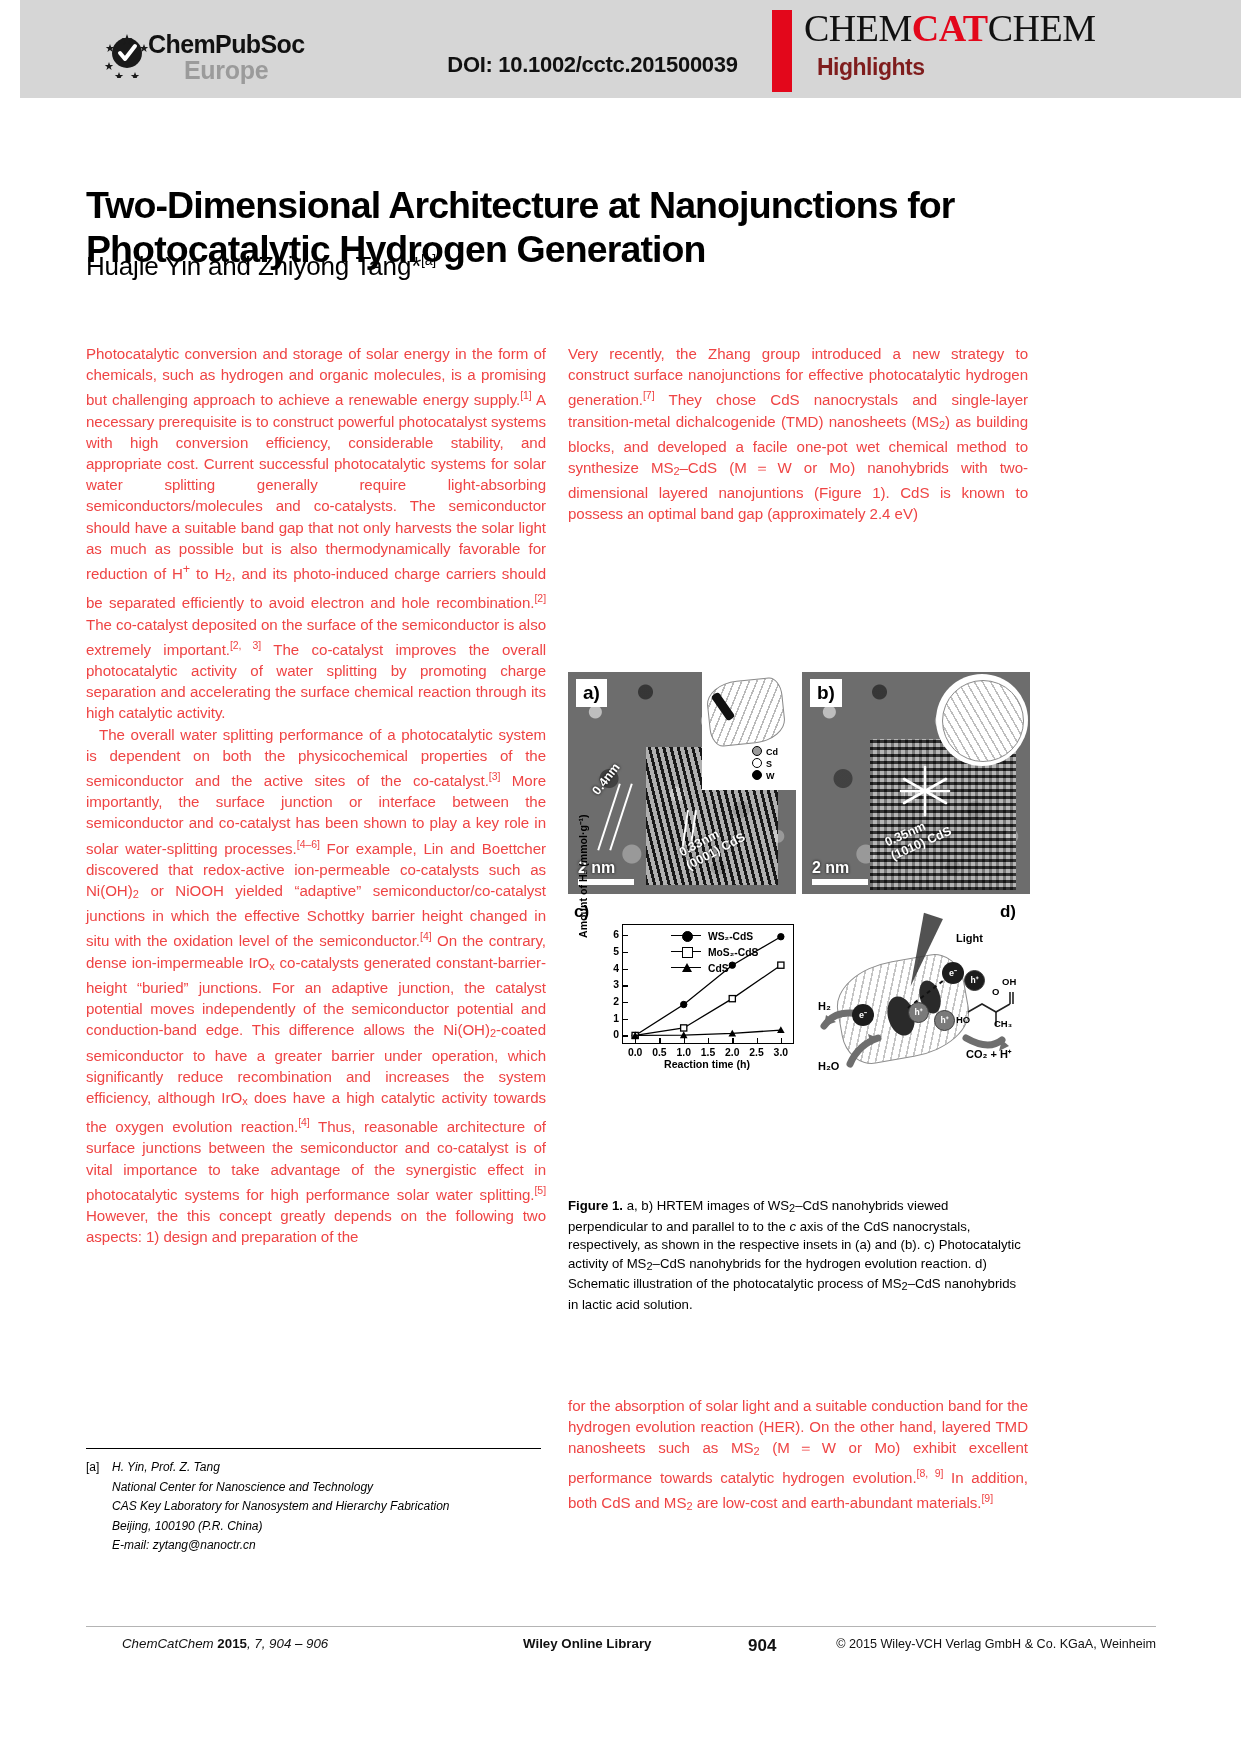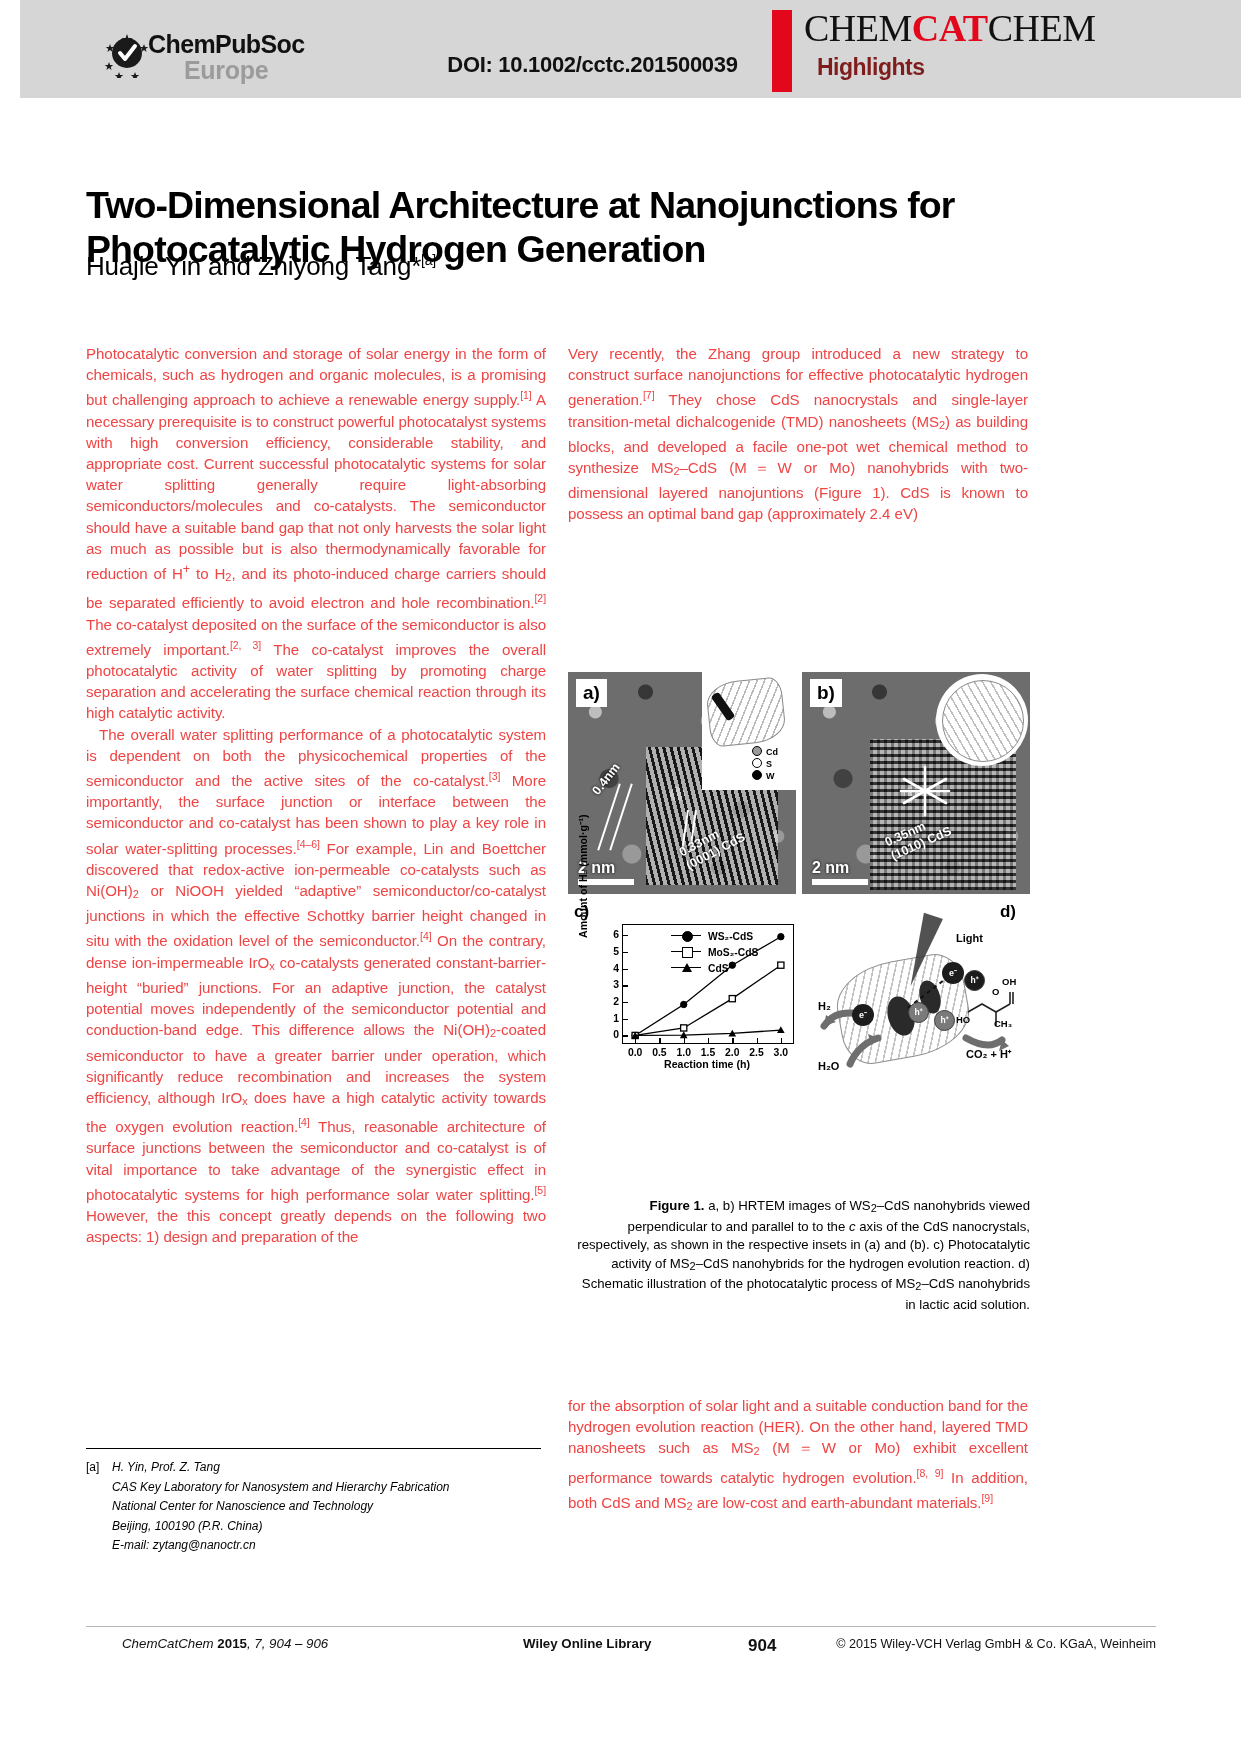--- a/index.html
+++ b/index.html
@@ -281,21 +281,21 @@
   .hbadge{
     position:absolute; width:19px; height:19px; border-radius:50%;
     background:#7a7a7a; color:#fff; font-size:8.5px; font-weight:bold;
     line-height:19px; text-align:center; border:1px solid #3a3a3a;
   }
   .molec{ position:absolute; font-size:9.5px; font-weight:bold; white-space:nowrap; }
 
   
   .caption{
     position:absolute; left:568px; top:1197px; width:462px;
-    font-size:13.2px; line-height:18.6px; text-align:right;
+    font-size:13.2px; line-height:18.6px; text-align:left;
   }
   .caption b{ font-weight:bold; }
   .caption i{ font-style:italic; }
 </style>
 </head>
 <body>
 
 <div class="header-band">
   <div class="logo-wrap">
     <svg class="logo-mark" viewBox="0 0 46 46">
@@ -330,22 +330,22 @@
 
 <div class="col col-left">
   <p><span>Photocatalytic conversion and storage of solar energy in the form of chemicals, such as hydrogen and organic molecules, is a promising but challenging approach to achieve a renewable energy supply.</span><sup class="ref">[1]</sup><span> A necessary prerequisite is to construct powerful photocatalyst systems with high conversion efficiency, considerable stability, and appropriate cost. Current successful photocatalytic systems for solar water splitting generally require light-absorbing semiconductors/molecules and co-catalysts. The semiconductor should have a suitable band gap that not only harvests the solar light as much as possible but is also thermodynamically favorable for reduction of H</span><sup>+</sup><span> to H</span><sub>2</sub><span>, and its photo-induced charge carriers should be separated efficiently to avoid electron and hole recombination.</span><sup class="ref">[2]</sup><span> The co-catalyst deposited on the surface of the semiconductor is also extremely important.</span><sup class="ref">[2, 3]</sup><span> The co-catalyst improves the overall photocatalytic activity of water splitting by promoting charge separation and accelerating the surface chemical reaction through its high catalytic activity.</span></p>
 
   <p><span>The overall water splitting performance of a photocatalytic system is dependent on both the physicochemical properties of the semiconductor and the active sites of the co-catalyst.</span><sup class="ref">[3]</sup><span> More importantly, the surface junction or interface between the semiconductor and co-catalyst has been shown to play a key role in solar water-splitting processes.</span><sup class="ref">[4–6]</sup><span> For example, Lin and Boettcher discovered that redox-active ion-permeable co-catalysts such as Ni(OH)</span><sub>2</sub><span> or NiOOH yielded “adaptive” semiconductor/co-catalyst junctions in which the effective Schottky barrier height changed in situ with the oxidation level of the semiconductor.</span><sup class="ref">[4]</sup><span> On the contrary, dense ion-impermeable IrO</span><sub>x</sub><span> co-catalysts generated constant-barrier-height “buried” junctions. For an adaptive junction, the catalyst potential moves independently of the semiconductor potential and conduction-band edge. This difference allows the Ni(OH)</span><sub>2</sub><span>-coated semiconductor to have a greater barrier under operation, which significantly reduce recombination and increases the system efficiency, although IrO</span><sub>x</sub><span> does have a high catalytic activity towards the oxygen evolution reaction.</span><sup class="ref">[4]</sup><span> Thus, reasonable architecture of surface junctions between the semiconductor and co-catalyst is of vital importance to take advantage of the synergistic effect in photocatalytic systems for high performance solar water splitting.</span><sup class="ref">[5]</sup><span> However, the this concept greatly depends on the following two aspects: 1) design and preparation of the</span></p>
 </div>
 
 <div class="aff-rule"></div>
 <div class="affiliation">
   <span class="tag">[a]</span><span>H. Yin, Prof. Z. Tang</span>
+  <span class="ind">National Center for Nanoscience and Technology</span>
   <span class="ind">CAS Key Laboratory for Nanosystem and Hierarchy Fabrication</span>
-  <span class="ind">National Center for Nanoscience and Technology</span>
   <span class="ind">Beijing, 100190 (P.R. China)</span>
   <span class="ind">E-mail: zytang@nanoctr.cn</span>
 </div>
 
 <div class="col col-right-top">
   <p><span>Very recently, the Zhang group introduced a new strategy to construct surface nanojunctions for effective photocatalytic hydrogen generation.</span><sup class="ref">[7]</sup><span> They chose CdS nanocrystals and single-layer transition-metal dichalcogenide (TMD) nanosheets (MS</span><sub>2</sub><span>) as building blocks, and developed a facile one-pot wet chemical method to synthesize MS</span><sub>2</sub><span>–CdS (M＝W or Mo) nanohybrids with two-dimensional layered nanojuntions (Figure 1). CdS is known to possess an optimal band gap (approximately 2.4 eV)</span></p>
 </div>
 
 <div class="figure">
 

